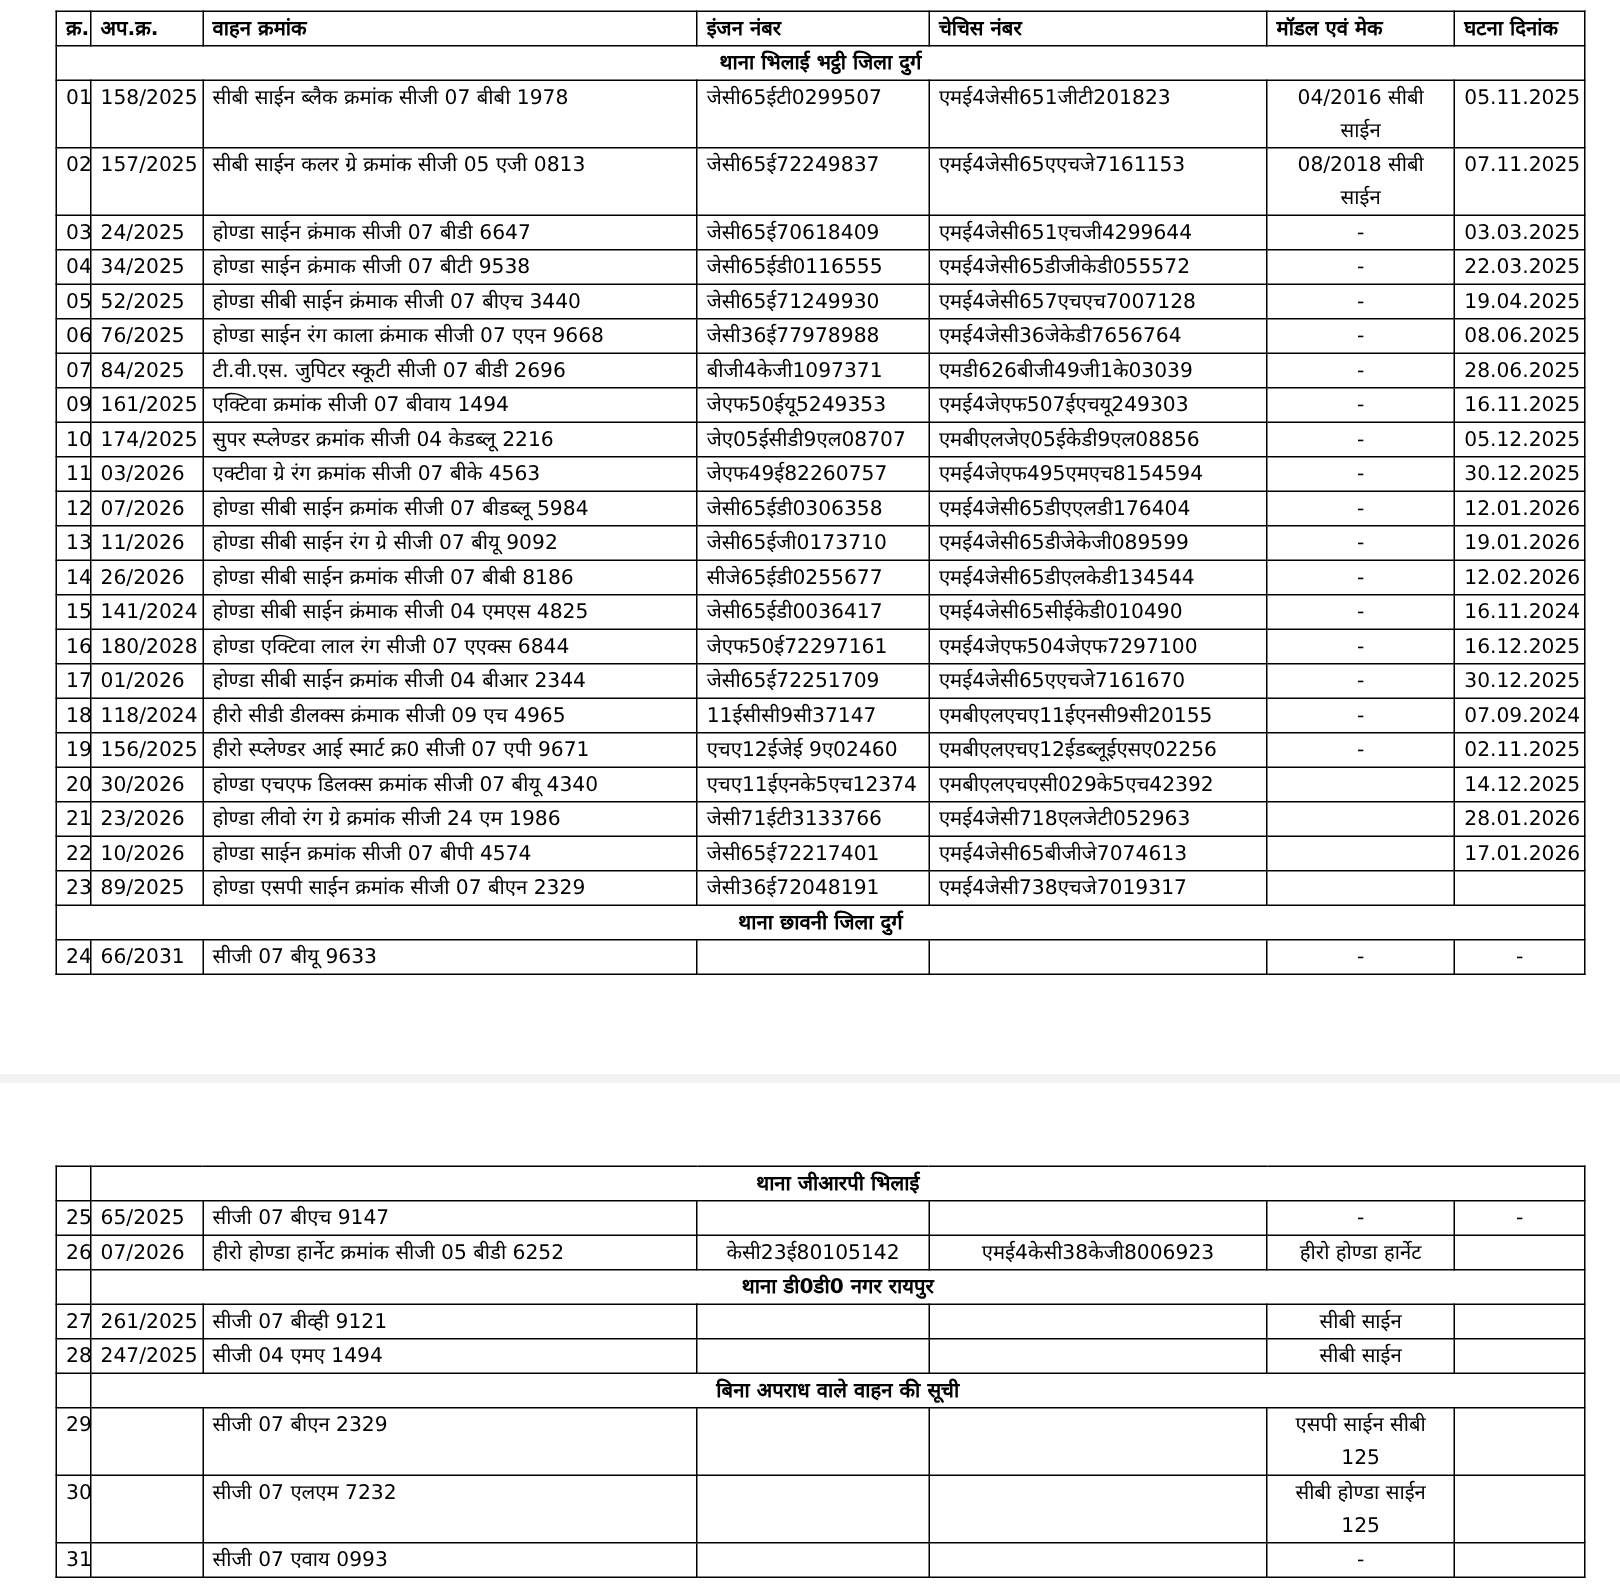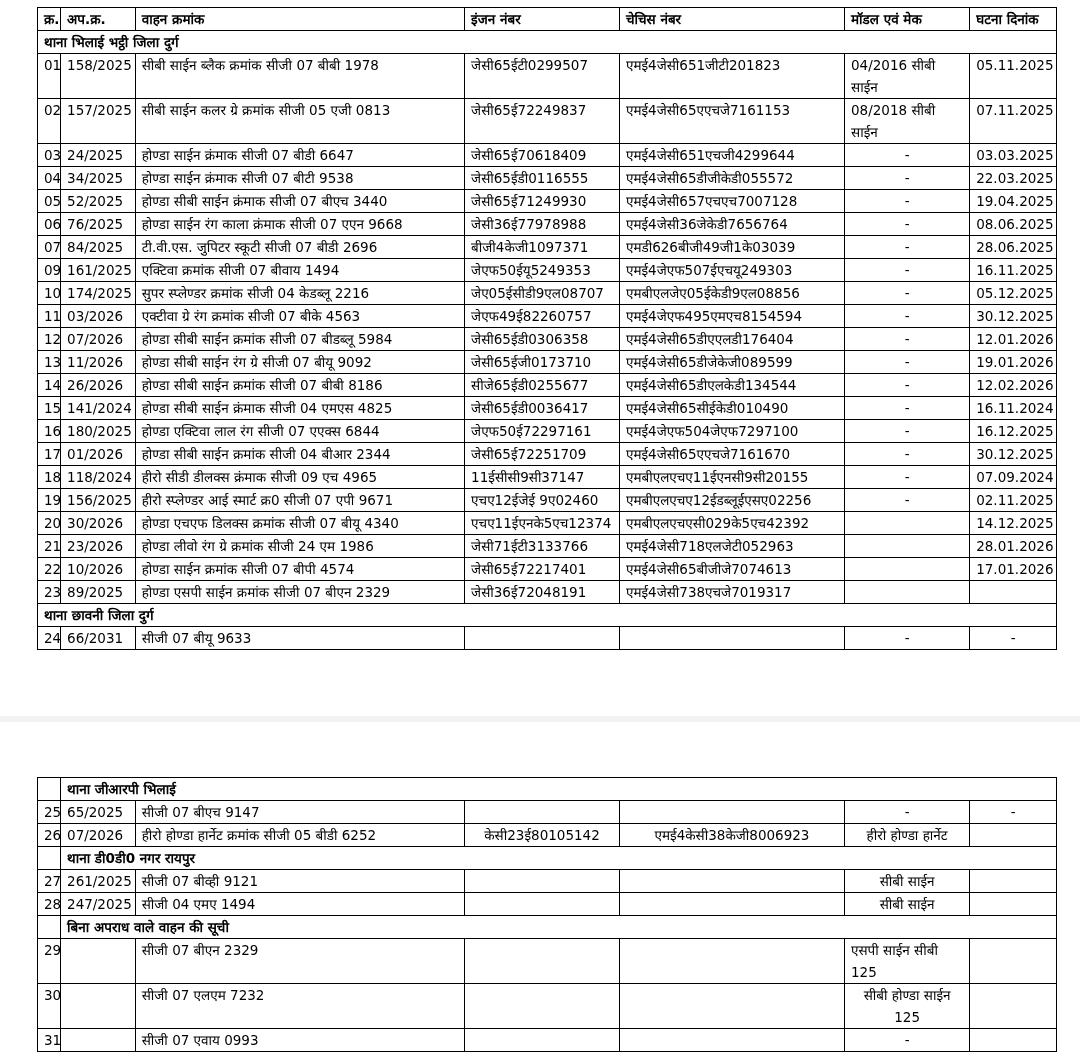--- a/index.html
+++ b/index.html
@@ -8,23 +8,23 @@
   .page { position:absolute; left:0; width:1080px; background:#fff; }
   .page1 { top:0; height:716px; }
   .gap { position:absolute; left:0; top:716px; width:1080px; height:6px; background:#f2f2f2; }
   .page2 { top:722px; height:339px; }
   table { border-collapse:collapse; position:absolute; left:37px; width:1020px; table-layout:fixed; }
   .t1 { top:7px; }
   .t2 { top:55px; }
   td, th { border:1px solid #000; font-size:13.5px; line-height:22px; padding:0 6px;
            vertical-align:top; text-align:left; overflow:hidden; white-space:nowrap; }
   th { font-weight:bold; height:22px; }
-  td.wrap { white-space:normal; }
+  td.wrap { white-space:normal;text-align:center; }
   td.c, th.c { text-align:center; }
-  tr.sec td { font-weight:bold; text-align:left; height:22px;margin-top:36px; }
+  tr.sec td { font-weight:bold; text-align:center; height:22px;margin-top:36px; }
   tr.r td { height:22px; }
   tr.tall td { height:44px; }
   .col1 { width:21px; }
   .col2 { width:68px; }
   .col3 { width:300px; }
   .col4 { width:141px; }
   .col5 { width:205px; }
   .col6 { width:114px; }
   .col7 { width:79px; }
 </style>
@@ -178,21 +178,21 @@
           <td>15</td>
           <td>141/2024</td>
           <td>होण्डा सीबी साईन क्रंमाक सीजी 04 एमएस 4825</td>
           <td>जेसी65ईडी0036417</td>
           <td>एमई4जेसी65सीईकेडी010490</td>
           <td class="c wrap">-</td>
           <td>16.11.2024</td>
         </tr>
         <tr class="r">
           <td>16</td>
-          <td>180/2025</td>
+          <td>180/2028</td>
           <td>होण्डा एक्टिवा लाल रंग सीजी 07 एएक्स 6844</td>
           <td>जेएफ50ई72297161</td>
           <td>एमई4जेएफ504जेएफ7297100</td>
           <td class="c wrap">-</td>
           <td>16.12.2025</td>
         </tr>
         <tr class="r">
           <td>17</td>
           <td>01/2026</td>
           <td>होण्डा सीबी साईन क्रमांक सीजी 04 बीआर 2344</td>

